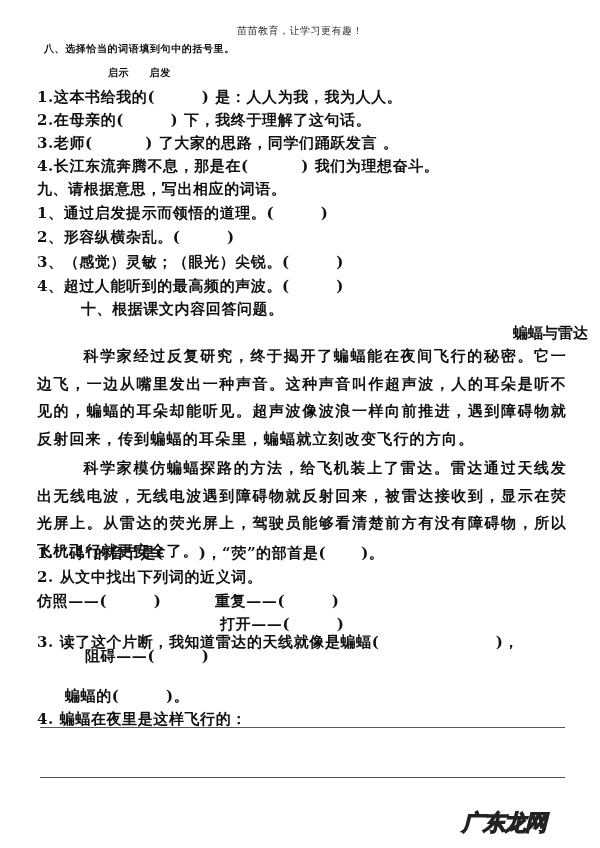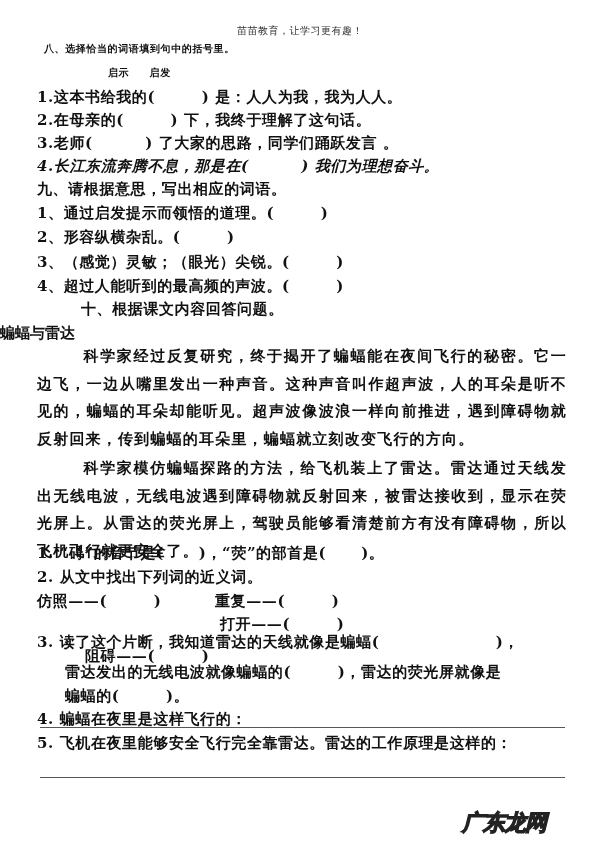--- a/index.html
+++ b/index.html
@@ -4,21 +4,21 @@
 <style>
   html, body { margin: 0; padding: 0; background: #ffffff; }
   body { width: 600px; height: 848px; position: relative; overflow: hidden;
          font-family: "DejaVu Serif", "Liberation Serif", serif; color: #111; }
   .page { position: absolute; left: 0; top: 0; width: 600px; height: 848px; }
   .header { position: absolute; top: 24px; left: 0; width: 600px; text-align: center;
             font-size: 10px; color: #333; letter-spacing: 0.5px; }
   .line { position: absolute; left: 37px; font-size: 15px; font-weight: bold;
           white-space: pre; line-height: 22px; letter-spacing: 0.6px; }
   .line.lg { font-size: 10px; }
-  .center { position: absolute; left: 0; width: 588px; text-align: left;
+  .center { position: absolute; left: 0; width: 588px; text-align: right;
             font-size: 15px; font-weight: bold; line-height: 22px; }
   .para { position: absolute; left: 37px; width: 530px; font-size: 15px; font-weight: bold;
           line-height: 27.5px; text-align: justify; letter-spacing: 1.2px; }
   .para .indent { display: inline-block; width: 46px; }
   .rule { position: absolute; left: 40px; width: 525px; height: 0; border-top: 1.5px solid #555; }
   .watermark { position: absolute; left: 462px; top: 808px; font-family: "DejaVu Sans", sans-serif;
                font-size: 22px; font-weight: bold; color: #0f172a;
                -webkit-text-stroke: 1.2px #222; letter-spacing: -1px; font-style: italic; }
   .watermark-sub { position: absolute; left: 520px; top: 820px; font-family: "DejaVu Sans", sans-serif;
                    font-size: 11px; color: #555; }
@@ -28,44 +28,42 @@
 
 <div class="page">
 
   <div class="header">苗苗教育，让学习更有趣！</div>
 
   <div class="line lg" style="top:38px; left:44px;">八、选择恰当的词语填到句中的括号里。</div>
   <div class="line lg" style="top:62px; left:108px;">启示     启发</div>
   <div class="line" style="top:86px;">1.这本书给我的(        ) 是：人人为我，我为人人。</div>
   <div class="line" style="top:109px;">2.在母亲的(        ) 下，我终于理解了这句话。</div>
   <div class="line" style="top:132px;">3.老师(         ) 了大家的思路，同学们踊跃发言 。</div>
-  <div class="line" style="top:155px;font-style:italic;">4.长江东流奔腾不息，那是在(         ) 我们为理想奋斗。</div>
+  <div class="line" style="top:155px;">4.长江东流奔腾不息，那是在(         ) 我们为理想奋斗。</div>
 
   <div class="line" style="top:178px;">九、请根据意思，写出相应的词语。</div>
   <div class="line" style="top:202px;">1、通过启发提示而领悟的道理。(        )</div>
   <div class="line" style="top:226px;">2、形容纵横杂乱。(        )</div>
   <div class="line" style="top:251px;">3、（感觉）灵敏；（眼光）尖锐。(        )</div>
   <div class="line" style="top:275px;">4、超过人能听到的最高频的声波。(        )</div>
 
   <div class="line" style="top:298px;margin-left:44px;">十、根据课文内容回答问题。</div>
   <div class="center" style="top:322px;">蝙蝠与雷达</div>
 
   <div class="para" style="top:343px;"><span class="indent"></span><span>科学家经过反复研究，终于揭开了蝙蝠能在夜间飞行的秘密。它一边飞，一边从嘴里发出一种声音。这种声音叫作超声波，人的耳朵是听不见的，蝙蝠的耳朵却能听见。超声波像波浪一样向前推进，遇到障碍物就反射回来，传到蝙蝠的耳朵里，蝙蝠就立刻改变飞行的方向。</span></div>
   <div class="para" style="top:455px;"><span class="indent"></span><span>科学家模仿蝙蝠探路的方法，给飞机装上了雷达。雷达通过天线发出无线电波，无线电波遇到障碍物就反射回来，被雷达接收到，显示在荧光屏上。从雷达的荧光屏上，驾驶员能够看清楚前方有没有障碍物，所以飞机飞行就更安全了。</span></div>
 
   <div class="line" style="top:542px;">1. “碍”的音节是(      )，“荧”的部首是(      )。</div>
   <div class="line" style="top:566px;">2. 从文中找出下列词的近义词。</div>
   <div class="line" style="top:590px;">仿照——(        )</div>
   <div class="line" style="top:590px; left:215px;">重复——(        )</div>
   <div class="line" style="top:645px;margin-left:48px;">阻碍——(        )</div>
   <div class="line" style="top:613px; left:220px;">打开——(        )</div>
   <div class="line" style="top:631px;">3. 读了这个片断，我知道雷达的天线就像是蝙蝠(                    )，</div>
-  <div class="line" style="top:661px; left:65px;">雷达发出的无线电波就像蝙蝠的(        )，雷达的荧光屏就像是</div>
   <div class="line" style="top:685px; left:65px;">蝙蝠的(        )。</div>
 
   <div class="line" style="top:708px;">4. 蝙蝠在夜里是这样飞行的：</div>
   <div class="rule" style="top:727px;"></div>
-  <div class="line" style="top:732px;">5. 飞机在夜里能够安全飞行完全靠雷达。雷达的工作原理是这样的：</div>
   <div class="rule" style="top:777px;"></div>
 
   <div class="watermark">广东龙网</div>
   <div class="watermark-sub" style="opacity:0.0">头条 @苗苗教育</div>
 </div>
 
 </body></html>

